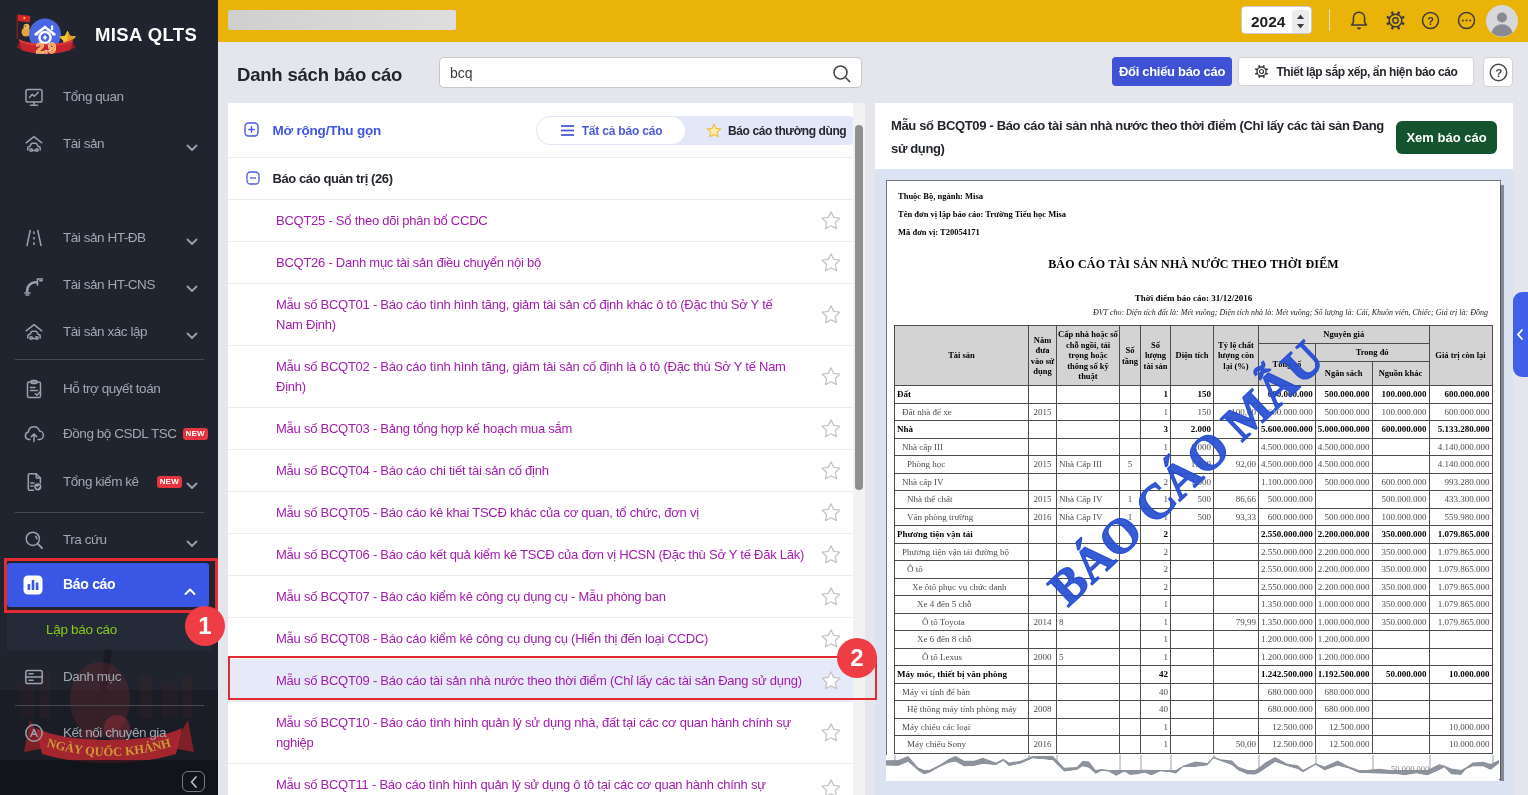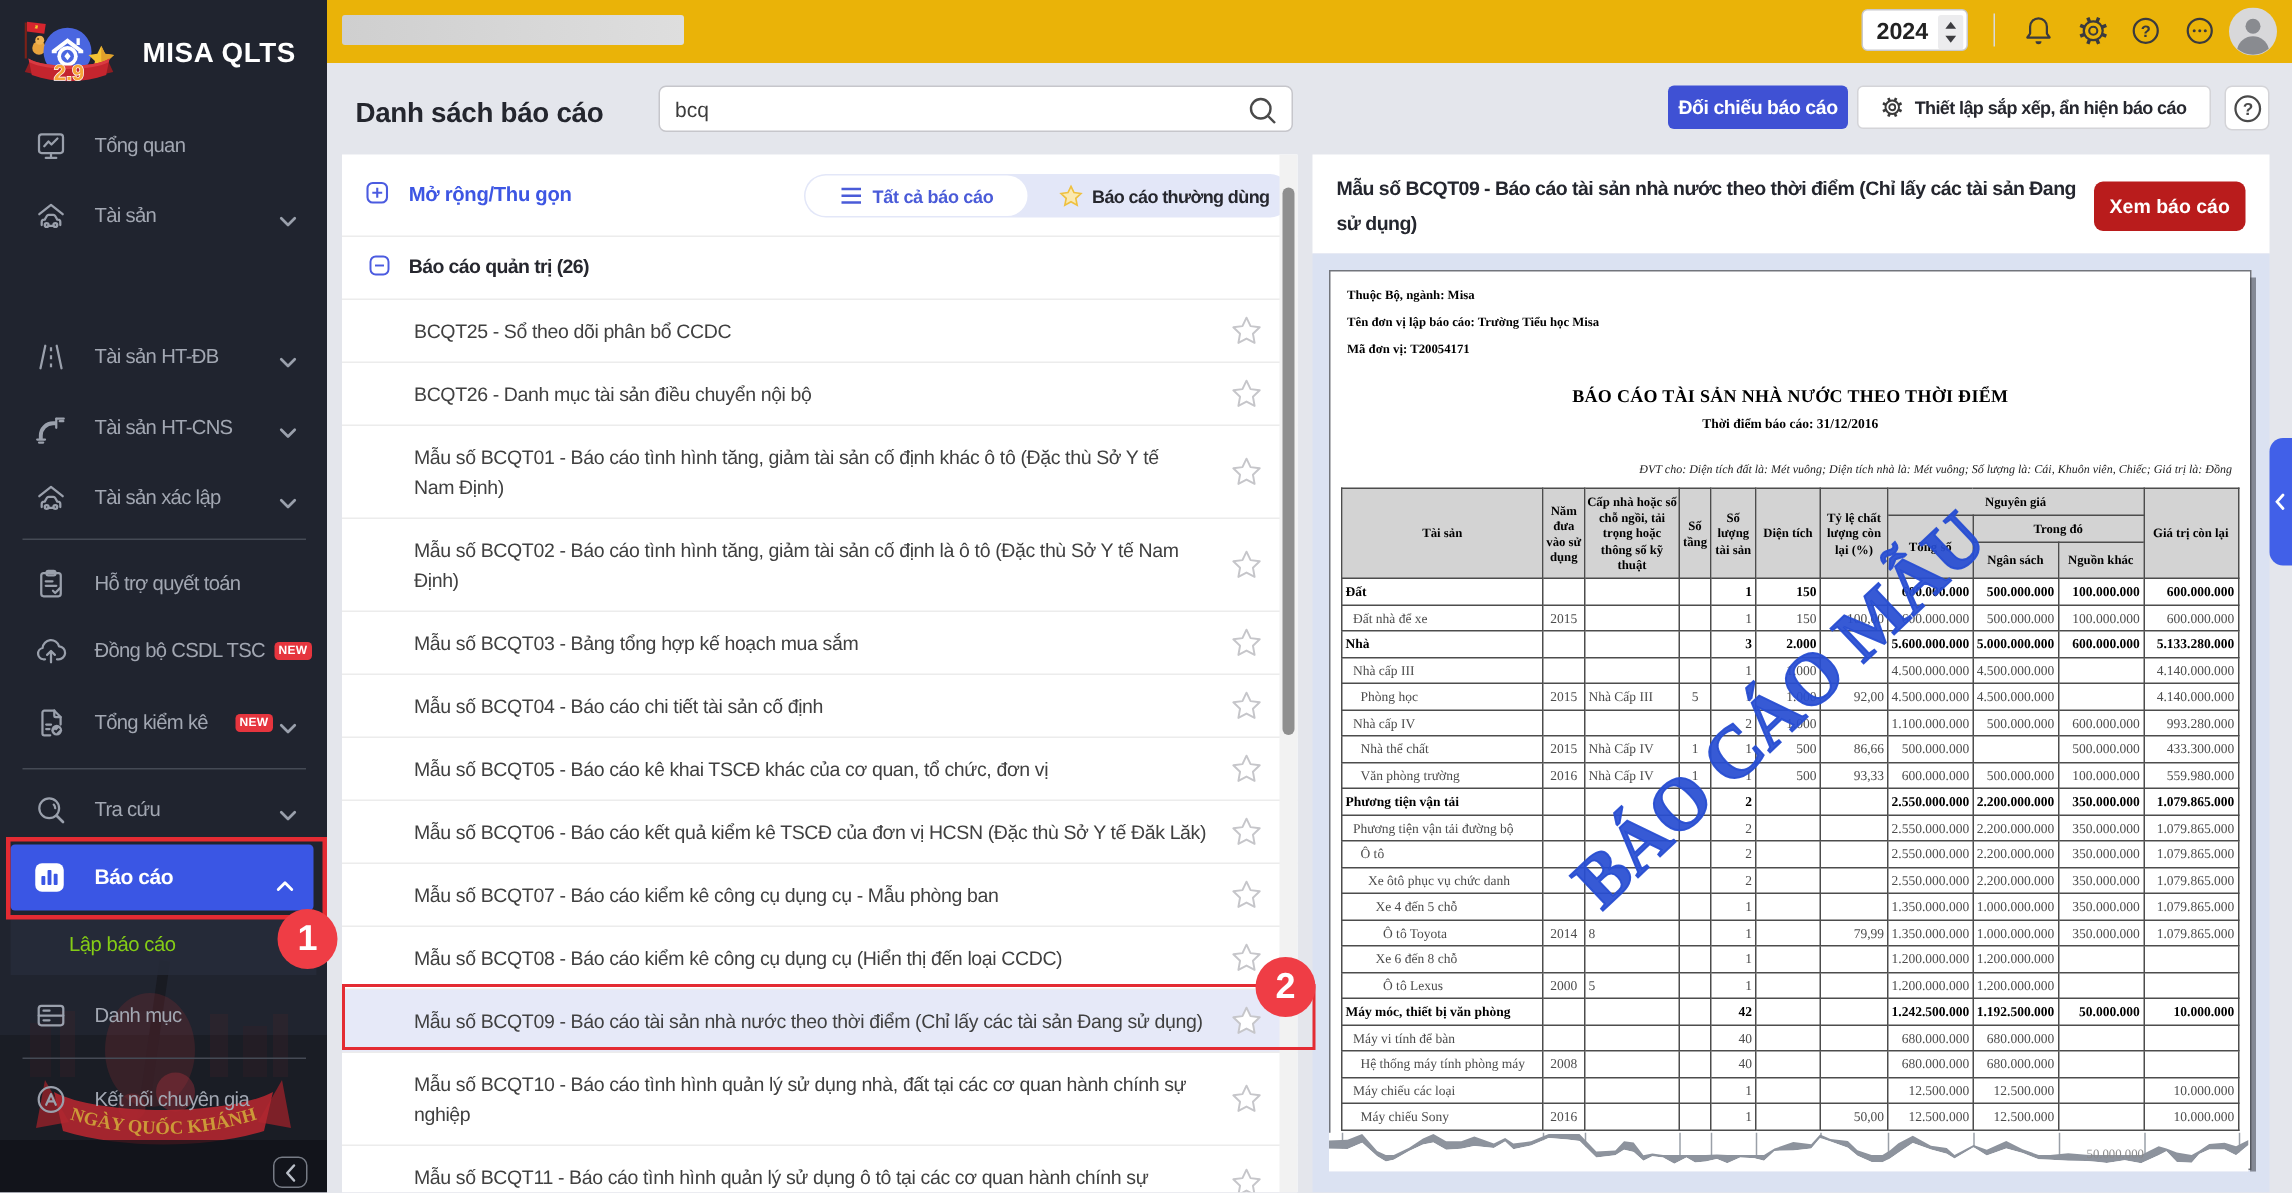--- a/index.html
+++ b/index.html
@@ -25,28 +25,28 @@
   h1.title { position:absolute; left:19px; top:22px; font-size:18.5px; letter-spacing:-0.2px; font-weight:bold; color:#24262e; }
   #search { position:absolute; left:221px; top:15px; width:423px; height:31px; background:#fff; border:1px solid #c6c6cb; border-radius:5px; }
   #search .q { position:absolute; left:10px; top:7px; font-size:14px; color:#3c3c3c; }
 
   .btnblue { background:#3f51d4; color:#fff; font-weight:bold; font-size:13px; letter-spacing:-0.3px; border-radius:4px; display:flex; align-items:center; justify-content:center; }
   .btnwhite { background:#fff; color:#26272e; font-weight:bold; font-size:12px; letter-spacing:-0.4px; white-space:nowrap; border:1px solid #d4d4d8; border-radius:4px; display:flex; align-items:center; justify-content:center; }
 
   
   #listpanel { position:absolute; left:10px; top:61px; width:637px; height:692px; background:#fff; overflow:hidden; }
   .lrow { position:absolute; left:0; width:637px; border-bottom:1px solid #ececec; }
-  .lrow .txt { position:absolute; left:48px; right:54px; font-size:13px; letter-spacing:-0.25px; color:#404040; line-height:20px; }
+  .lrow .txt { position:absolute; left:48px; right:54px; font-size:13px; letter-spacing:-0.25px; color:#a21caf; line-height:20px; }
   .star { position:absolute; right:23px; }
   .boxico { display:inline-block; vertical-align:-2px; }
 
   
   #rcard { position:absolute; left:657px; top:61px; width:638px; height:66px; background:#fff; }
   #rcard .t { position:absolute; left:16px; top:11px; width:510px; font-size:13px; letter-spacing:-0.35px; font-weight:bold; color:#24262e; line-height:23px; }
-  #viewbtn { position:absolute; left:521px; top:18px; width:101px; height:33px; background:#b91c1c; color:#fff; font-weight:bold; font-size:13px; border-radius:6px; display:flex; align-items:center; justify-content:center; }
+  #viewbtn { position:absolute; left:521px; top:18px; width:101px; height:33px; background:#14532d; color:#fff; font-weight:bold; font-size:13px; border-radius:6px; display:flex; align-items:center; justify-content:center; }
 
   
   #preview { position:absolute; left:657px; top:127px; width:638px; height:626px; background:#dbe2f2; }
   #page { position:absolute; left:11px; top:11px; width:615px; height:600px; background:#fff; border:1px solid #72757c; font-family:"Liberation Serif", serif; color:#000; }
   #page .shadow-r { position:absolute; right:-4px; top:4px; width:4px; height:596px; background:rgba(60,63,72,.55); }
 
   .doc-line { position:absolute; left:11px; font-size:8.5px; font-weight:bold; white-space:nowrap; }
   .doc-title { position:absolute; left:0; width:100%; text-align:center; font-size:12px; font-weight:bold; letter-spacing:.2px; }
   .doc-sub { position:absolute; left:0; width:100%; text-align:center; font-size:9px; font-weight:bold; }
   .doc-dvt { position:absolute; right:12px; font-size:8px; font-style:italic; color:#222; white-space:nowrap; }
@@ -467,21 +467,21 @@
     <div id="viewbtn">Xem báo cáo</div>
   </div>
 
   <div id="preview">
     <div id="page">
       <div class="shadow-r"></div>
       <div class="doc-line" style="top:10px;">Thuộc Bộ, ngành: Misa</div>
       <div class="doc-line" style="top:28px;">Tên đơn vị lập báo cáo: Trường Tiểu học Misa</div>
       <div class="doc-line" style="top:46px;">Mã đơn vị: T20054171</div>
       <div class="doc-title" style="top:76px;">BÁO CÁO TÀI SẢN NHÀ NƯỚC THEO THỜI ĐIỂM</div>
-      <div class="doc-sub" style="top:96px;">Thời điểm báo cáo: 31/12/2016</div>
+      <div class="doc-sub" style="top:112px;">Thời điểm báo cáo: 31/12/2016</div>
       <div class="doc-dvt" style="top:127px;"><i>ĐVT cho: Diện tích đất là: Mét vuông; Diện tích nhà là: Mét vuông; Số lượng là: Cái, Khuôn viên, Chiếc; Giá trị là: Đồng</i></div>
       <table class="rpt" id="rpttable">
       <colgroup>
             <col style="width:134px">
             <col style="width:28px">
             <col style="width:63px">
             <col style="width:21px">
             <col style="width:30px">
             <col style="width:43px">
             <col style="width:45px">

